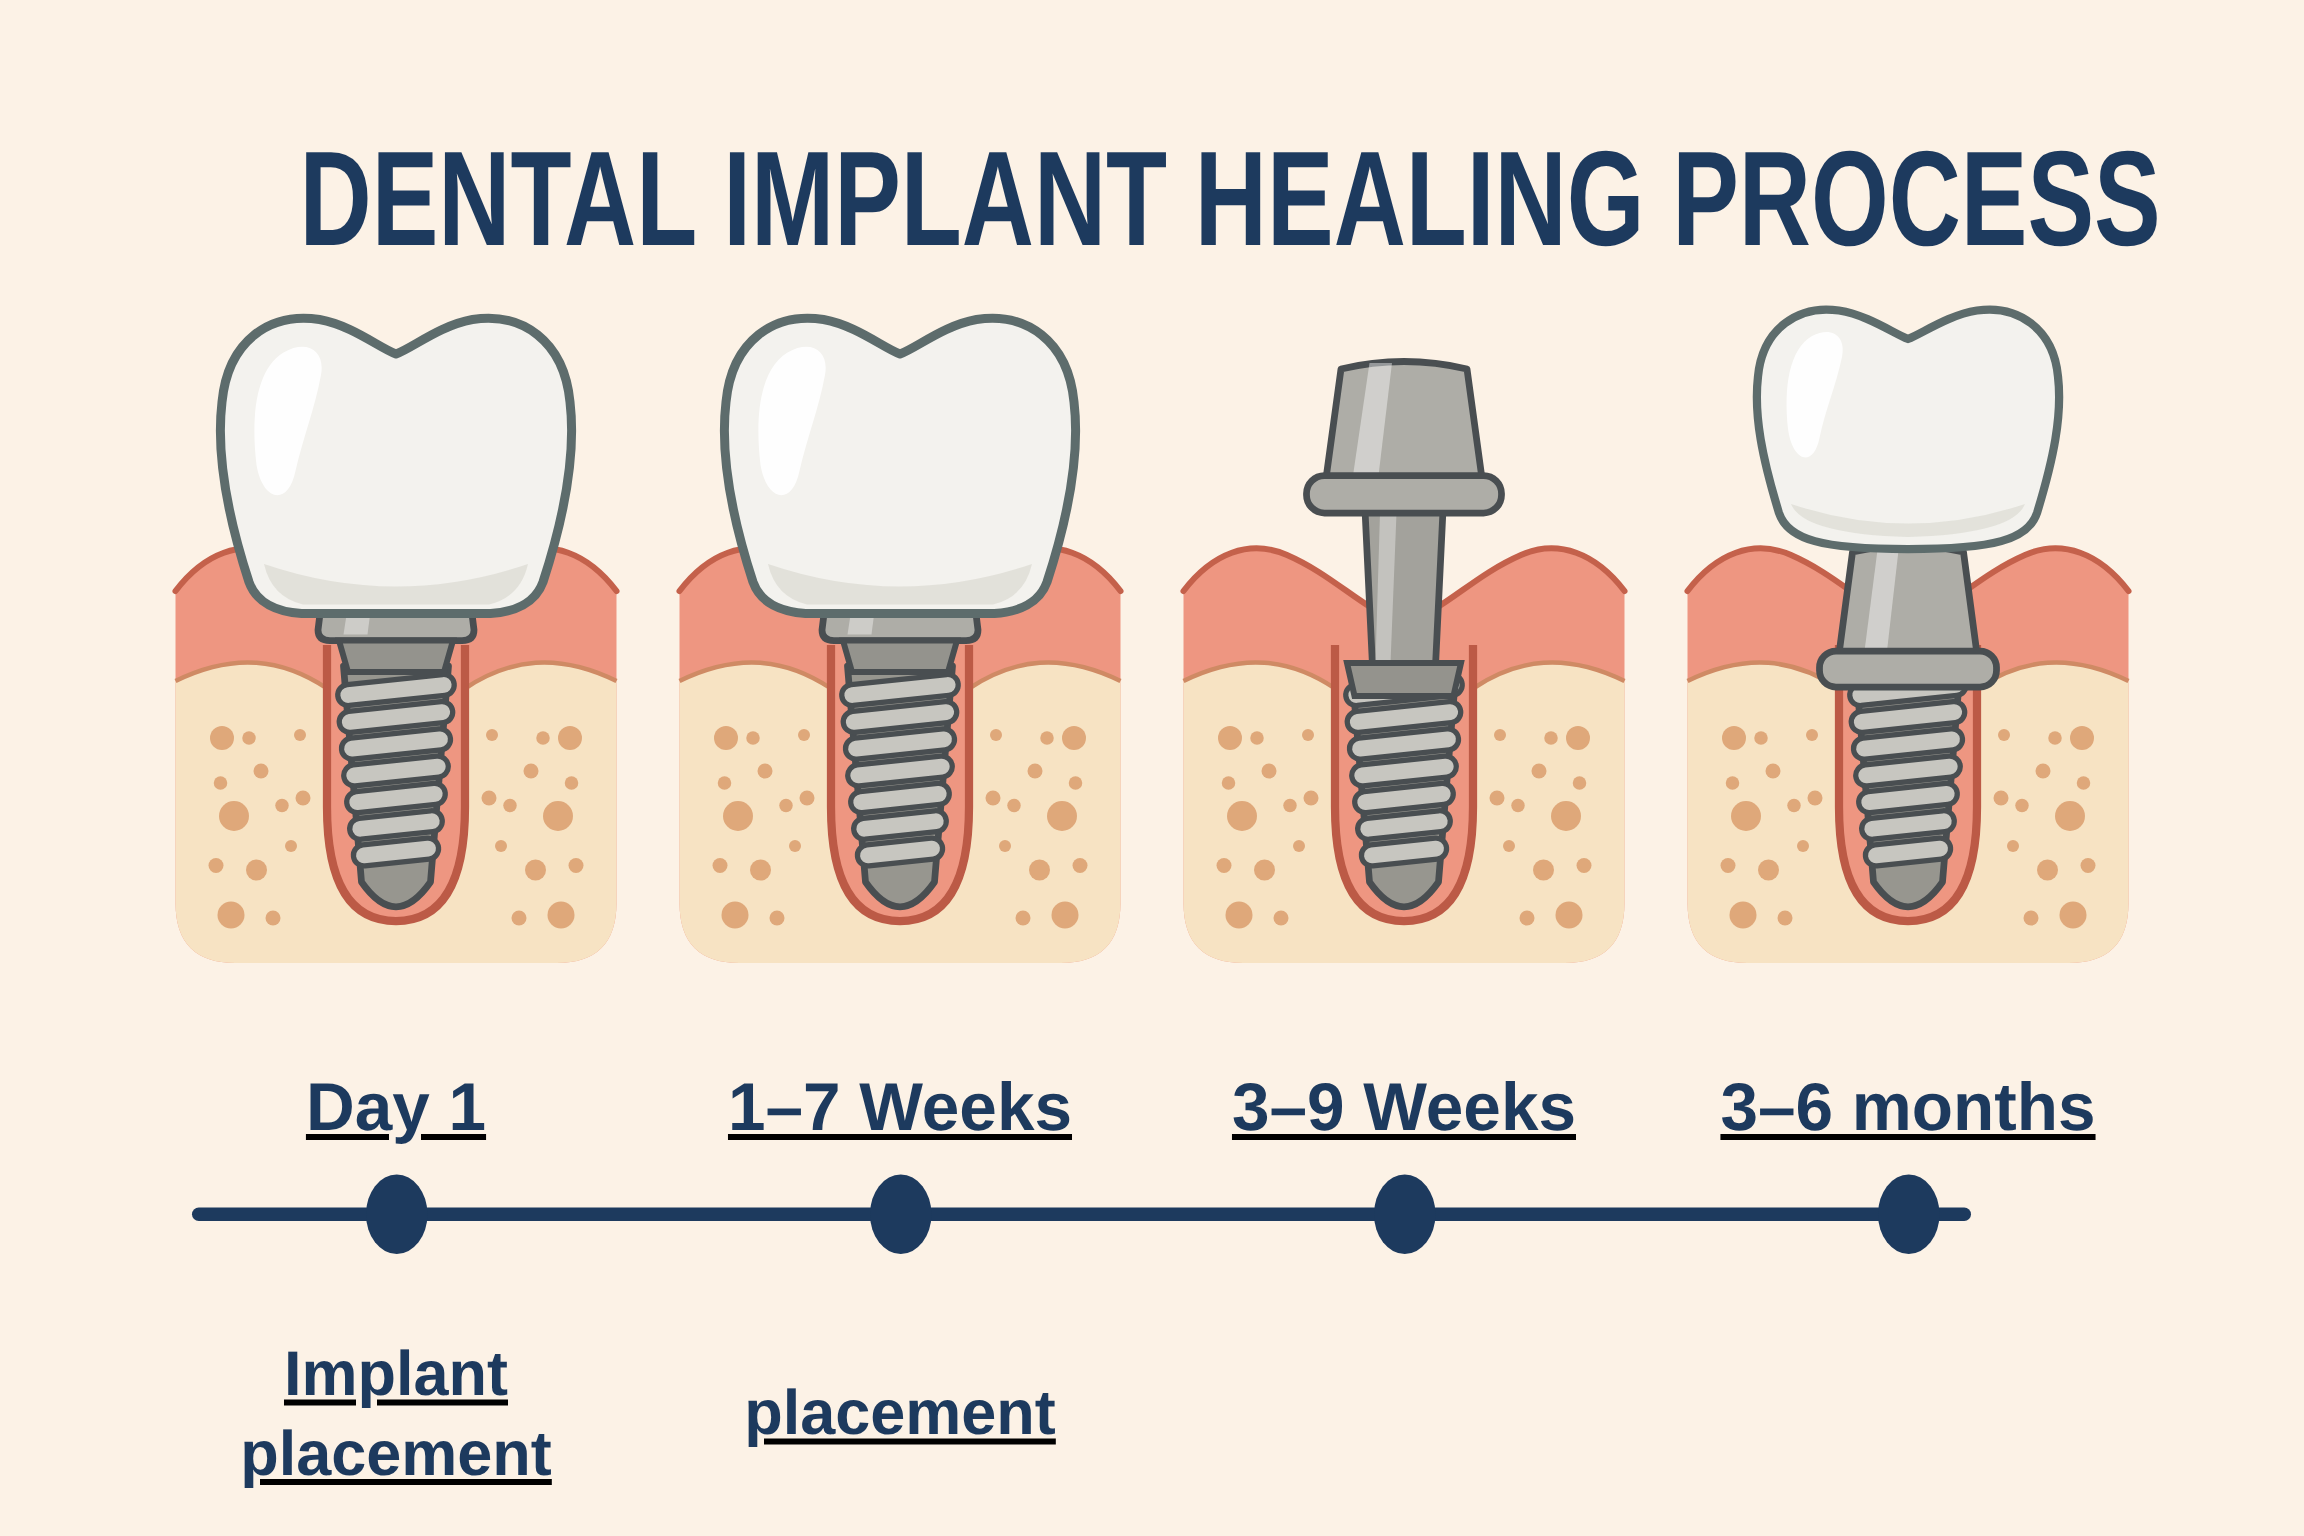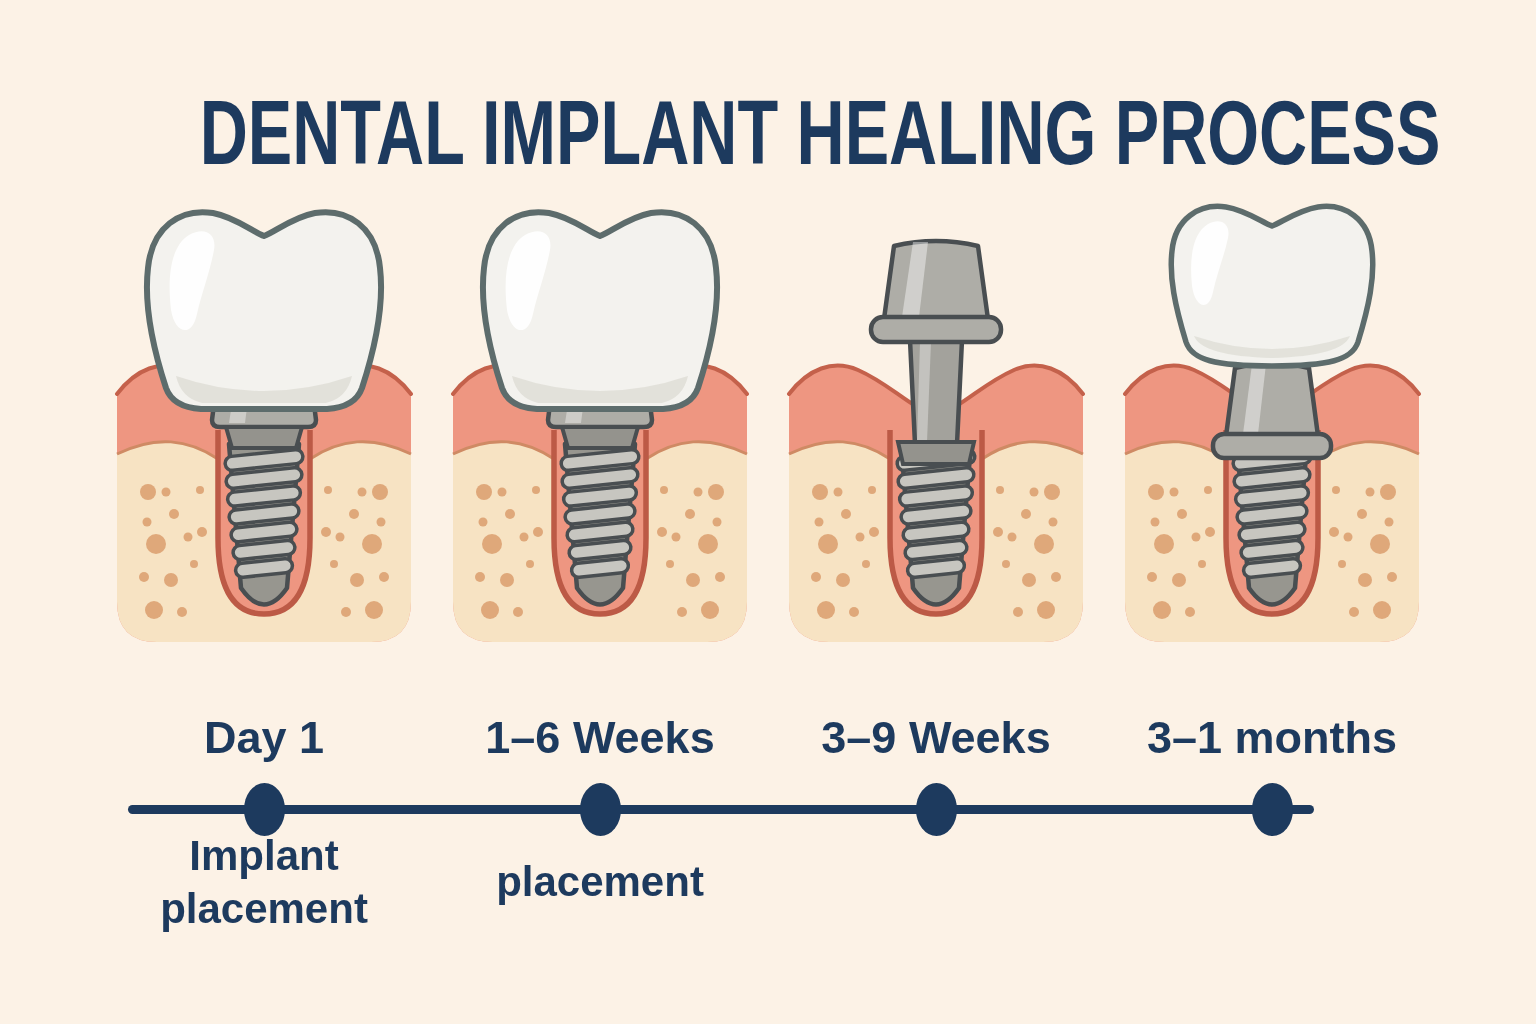--- a/index.html
+++ b/index.html
@@ -11,33 +11,33 @@
   html,body{margin:0;padding:0;}
   body{font-family:"Liberation Sans",sans-serif;background:#e9e4dc;}
   .canvas{position:relative;width:1536px;height:1024px;background:var(--background);overflow:hidden;}
   .title{
     position:absolute;top:28px;left:0;width:1536px;text-align:center;
     font-size:90px;font-weight:700;color:var(--navy);line-height:1.0;
     transform:scaleX(0.74);transform-origin:center;white-space:nowrap;letter-spacing:0px;
   }
   .stages-row,.time-row,.dots-row,.label-row{
     position:absolute;left:96px;width:1344px;display:grid;
-    grid-template-columns:repeat(4,1fr);justify-items:center;
+    grid-template-columns:repeat(4,1fr);justify-items:center;text-decoration:underline;
   }
   .stages-row{top:190px;}
   .stage-illustration{width:300px;height:470px;}
   .time-row{top:712px;}
   .time-label{font-size:45px;font-weight:700;color:var(--navy);white-space:nowrap;}
   .timeline-line{
     position:absolute;top:805px;left:128px;width:1186px;height:9px;
     background:var(--navy);border-radius:5px;
   }
   .dots-row{top:783px;}
   .timeline-dot{width:41px;height:53px;border-radius:50%;background:var(--navy);}
-  .label-row{top:829px;}
+  .label-row{top:889px;}
   .stage-label{
     height:106px;display:flex;flex-direction:column;justify-content:center;
     text-align:center;font-size:42px;font-weight:700;color:var(--navy);line-height:1.27;
     white-space:nowrap;
   }
   .defs-holder{position:absolute;width:0;height:0;overflow:hidden;}
 </style>
 </head>
 <body>
 
@@ -153,23 +153,23 @@
     <svg class="stage-illustration" viewBox="0 0 300 470" role="img" aria-label="crown-hovering-above-abutment-and-screw-implant">
       <use href="#gum-bone-base"></use>
       <use href="#implant-screw"></use>
       <use href="#abutment-low"></use>
       <use href="#crown-small"></use>
     </svg>
   </div>
 
   <div class="time-row">
     <div class="time-label">Day 1</div>
-    <div class="time-label">1–6 Weeks</div>
+    <div class="time-label">1–7 Weeks</div>
     <div class="time-label">3–9 Weeks</div>
-    <div class="time-label">3–1 months</div>
+    <div class="time-label">3–6 months</div>
   </div>
 
   <div class="timeline-line"></div>
   <div class="dots-row">
     <div class="timeline-dot"></div>
     <div class="timeline-dot"></div>
     <div class="timeline-dot"></div>
     <div class="timeline-dot"></div>
   </div>
 

